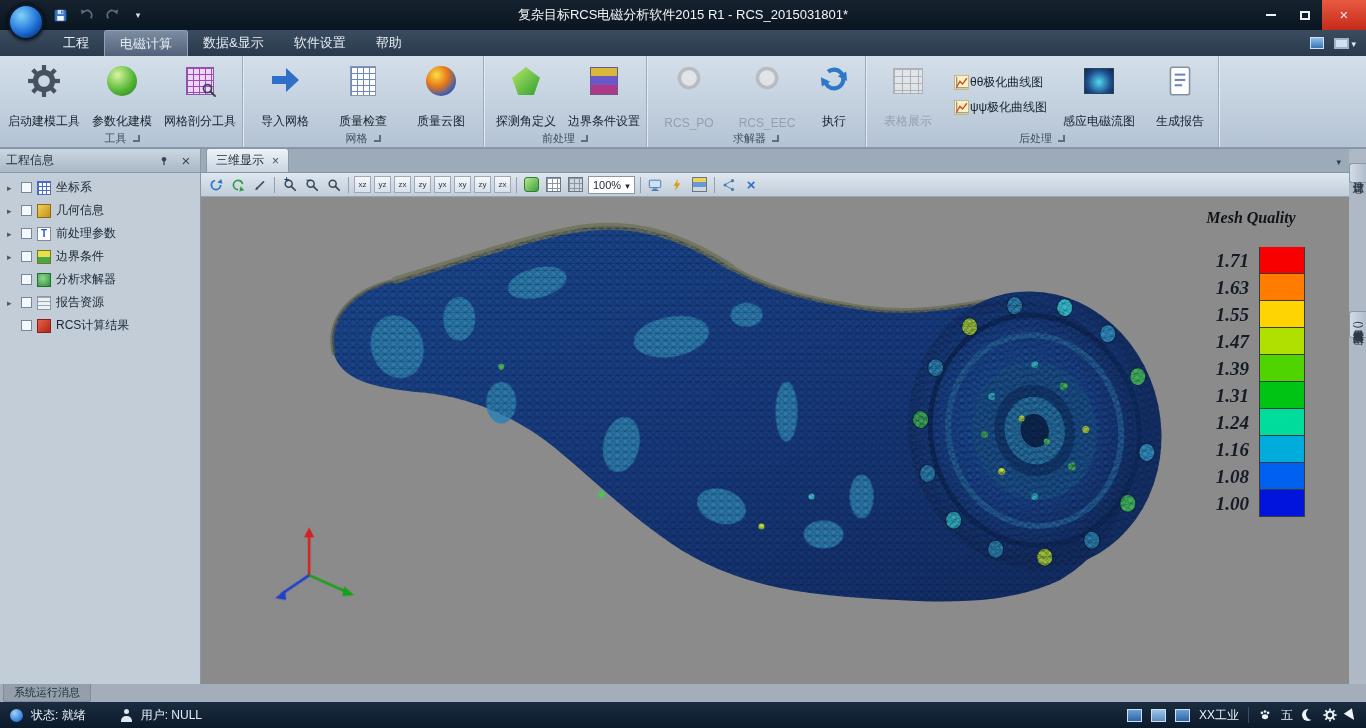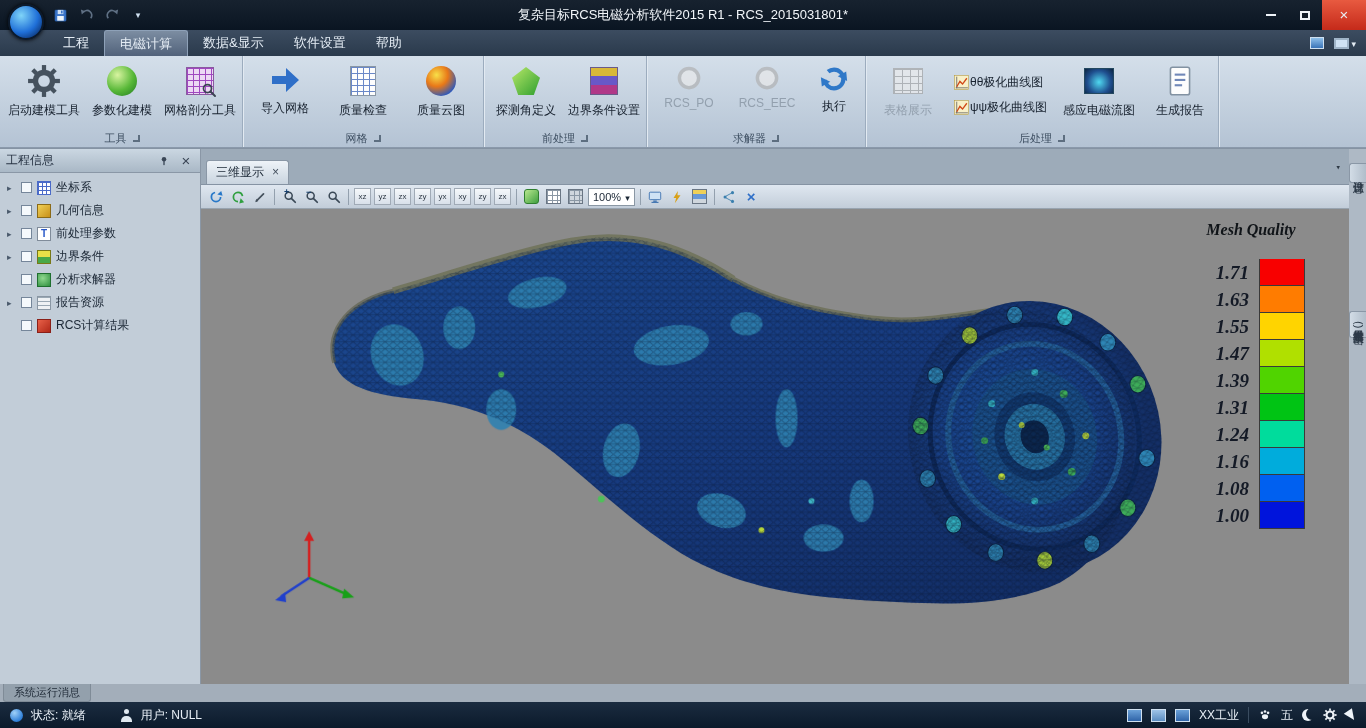--- a/index.html
+++ b/index.html
@@ -35,21 +35,21 @@
   .mb-sq { width:14px; height:12px; background:linear-gradient(#8fc0ea,#3a74b8); border:1px solid #cfe0f0; }
   .mb-mon { width:15px; height:11px; background:#cfe2f4; border:2px solid #9fb4c8; }
 
   
   .ribbon { height:92px; background:linear-gradient(#d4dfea,#b4c3d4); display:flex; border-bottom:1px solid #8a99ab; flex:0 0 auto; padding-left:2px; }
   .rgroup { display:flex; flex-direction:column; border-right:1px solid #9cacbe; box-shadow:1px 0 0 #e2eaf2; padding:3px 3px 0 3px; }
   .rgroup-items { flex:1; display:flex; align-items:stretch; }
   .rgroup-label-row { height:17px; display:flex; align-items:center; justify-content:center; gap:6px; }
   .rgroup-label { font-size:11px; color:#3d4e61; }
   .launcher { width:7px; height:7px; border-right:2px solid #5d6e80; border-bottom:2px solid #5d6e80; }
-  .rbtn { width:78px; display:flex; flex-direction:column; align-items:center; justify-content:flex-start; gap:4px; padding-top:5px; color:#17212e; font-size:12px; }
+  .rbtn { width:78px; display:flex; flex-direction:column; align-items:center; justify-content:space-between; gap:4px; padding-top:5px; color:#17212e; font-size:12px; }
   .rbtn .rlabel { white-space:nowrap; }
   .rbtn.dis { color:#93a0ae; }
   .rbtn.dis .iconwrap { filter:grayscale(0.9) opacity(0.7); }
   .iconwrap { width:34px; height:34px; display:flex; align-items:center; justify-content:center; }
   .svgi { width:100%; height:100%; display:block; }
   .ic-gear { color:#46525e; }
   .ic-sphere-green { width:30px; height:30px; border-radius:50%; background:radial-gradient(circle at 35% 30%, #d8f4a0, #58b838 55%, #1f7820); }
   .ic-meshcut { width:28px; height:28px; background:#ecd8f4; border:1px solid #8a5aa0; position:relative;
     background-image:linear-gradient(#a048c0 1px, transparent 1px), linear-gradient(90deg,#a048c0 1px, transparent 1px); background-size:6px 6px; }
   .ic-meshcut .minimag { position:absolute; right:-4px; bottom:-4px; width:16px; height:16px; color:#3b4document652; color:#3b4652; }
@@ -85,21 +85,21 @@
   .ti0 { background:#fff; border-color:#4a6ac8; background-image:linear-gradient(#4a6ac8 1px, transparent 1px), linear-gradient(90deg,#4a6ac8 1px, transparent 1px); background-size:4px 4px; }
   .ti1 { background:linear-gradient(135deg,#f0d058,#c89018); border-color:#8a6a18; }
   .ti2 { background:#fff; border-color:#808c9a; display:flex; align-items:center; justify-content:center; }
   .ti2::before { content:"T"; color:#2858c8; font-weight:bold; font-size:10px; line-height:1; }
   .ti3 { background:linear-gradient(180deg,#e8e048 50%,#48a848 50%); border-color:#787818; }
   .ti4 { background:radial-gradient(circle at 40% 35%, #8fd88f, #2f8f3f); border-color:#1f6f2f; }
   .ti5 { background:linear-gradient(135deg,#e86048,#b02818); border-color:#8a1f18; }
   .ti6 { background:#eef1f4; border-color:#8a97a4; background-image:linear-gradient(#9aa8b4 1px, transparent 1px); background-size:100% 4px; }
 
   .workspace { flex:1 1 auto; display:flex; flex-direction:column; min-width:0; }
-  .doc-tabs { height:36px; background:#9dabb9; display:flex; align-items:flex-end; padding-left:5px; border-bottom:1px solid #8593a3;font-family:Liberation Mono, monospace; }
+  .doc-tabs { height:24px; background:#9dabb9; display:flex; align-items:flex-end; padding-left:5px; border-bottom:1px solid #8593a3; }
   .doc-tab { background:linear-gradient(#eef3f8,#c9d4df); border:1px solid #8a97a6; border-bottom:none; border-radius:3px 3px 0 0; padding:3px 9px; font-size:12px; color:#1b2735; display:flex; align-items:center; gap:8px; }
   .doc-tab .x-glyph::before { font-size:12px; color:#44505e; }
   .doc-tabs .right-caret { margin-left:auto; margin-right:8px; align-self:center; color:#2f3a46; }
 
   .vp-toolbar { height:24px; background:linear-gradient(#dfe7f0,#c2cdd9); border-bottom:1px solid #98a4b0; display:flex; align-items:center; gap:3px; padding:0 5px; flex:0 0 auto; }
   .tbtn { width:19px; height:19px; border:1px solid transparent; display:flex; align-items:center; justify-content:center; position:relative; }
   .tbtn svg { width:14px; height:14px; }
   .tbtn.mag-plus::after, .tbtn.mag-minus::after { position:absolute; left:3px; top:-1px; font-size:9px; font-weight:bold; color:#17406f; }
   .tbtn.mag-plus::after { content:"+"; }
   .tbtn.mag-minus::after { content:"−"; }

